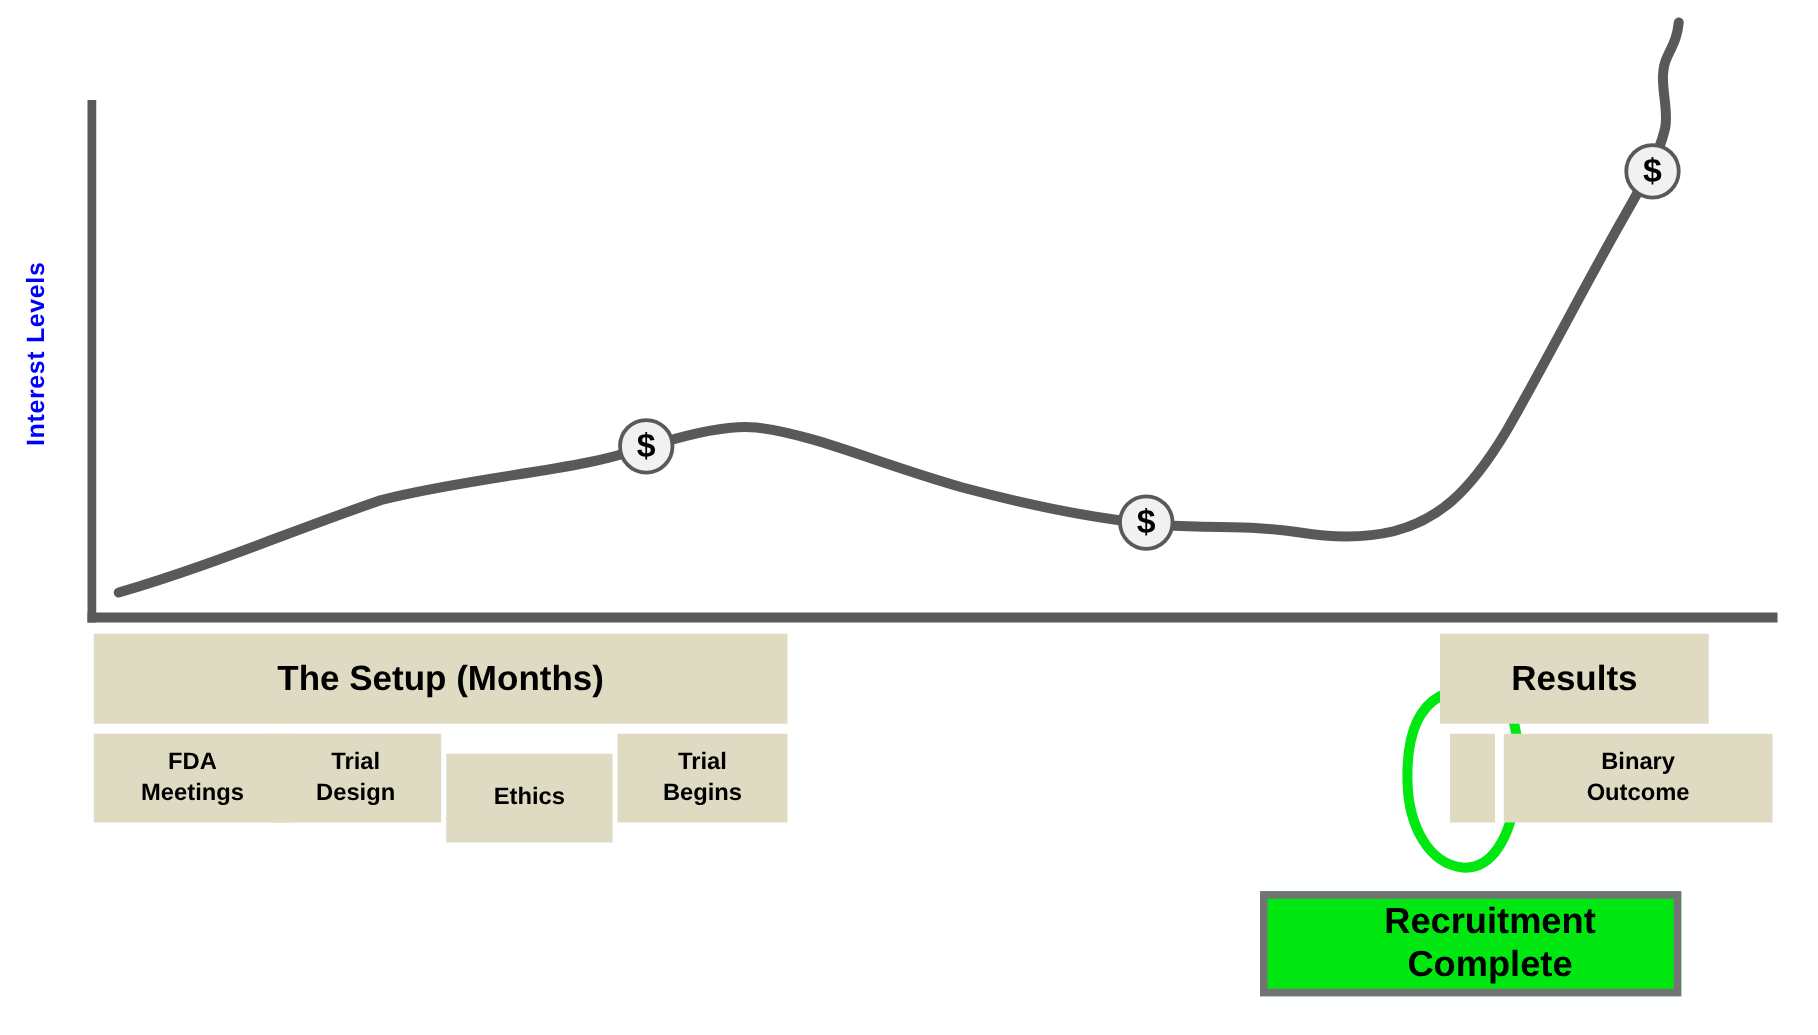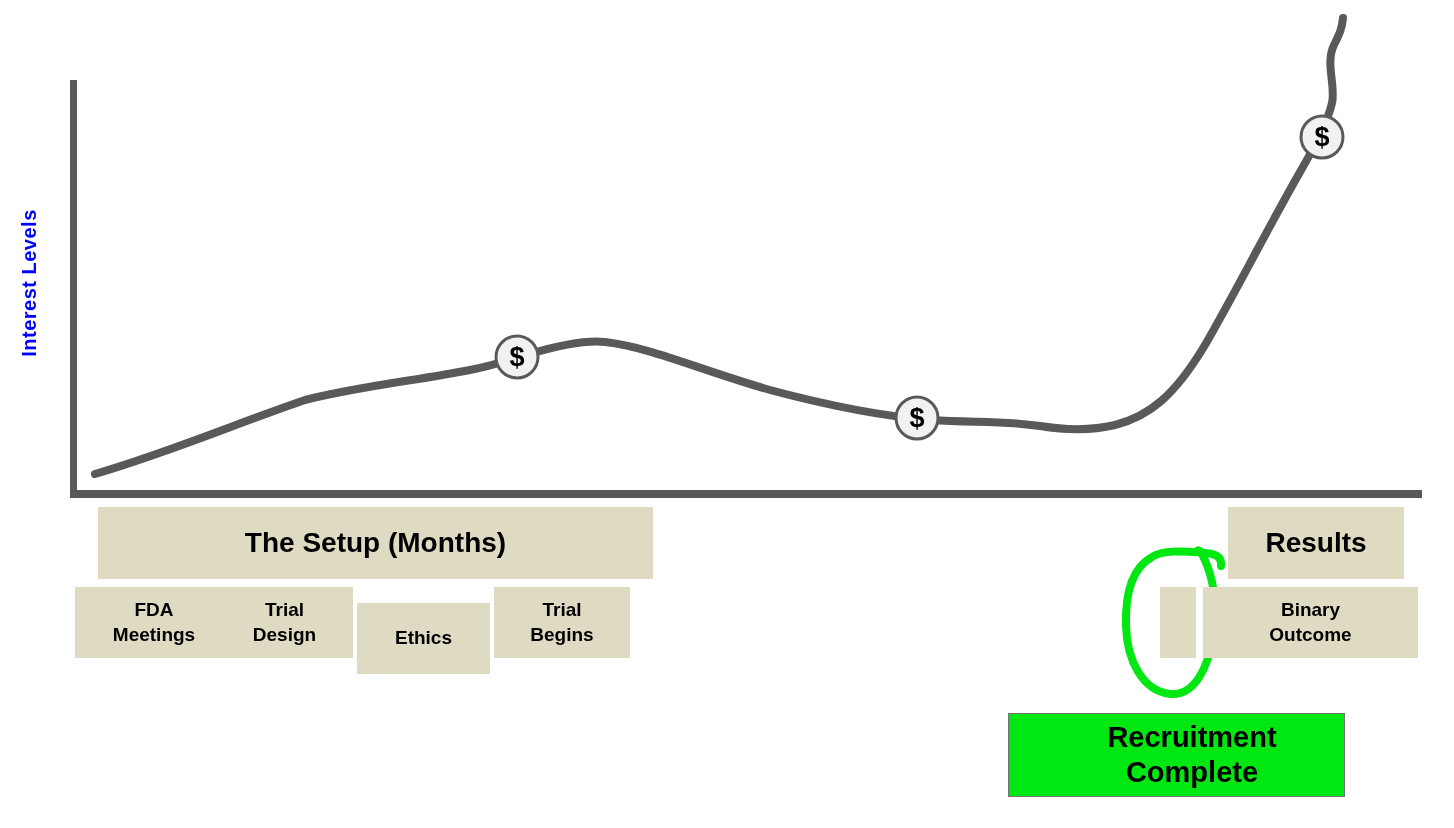--- a/index.html
+++ b/index.html
@@ -66,38 +66,38 @@
     background: #dfdac2;
     display: flex;
     align-items: center;
     justify-content: center;
     text-align: center;
     color: #000000;
     font-weight: bold;
     white-space: pre-line;
     box-sizing: border-box;
   }
-  .tl-header { top: 507px; height: 72px; font-size: 28px; margin-left: 23px; }
+  .tl-header { top: 507px; height: 72px; font-size: 28px; }
   .tl-phase  { top: 587px; height: 71px; font-size: 19px; line-height: 1.3; }
   .hdr-setup   { left: 75px;   width: 555px; }
   .hdr-trial   { left: 640px;  width: 555px; }
-  .hdr-results { left: 1205px; width: 176px; }
+  .hdr-results { left: 1152px; width: 215px; }
   .ph-fda     { left: 75px;   width: 158px; }
   .ph-design  { left: 216px;  width: 137px; }
   .ph-ethics  { left: 357px;  width: 133px; margin-top: 16px; }
   .ph-begins  { left: 494px;  width: 136px; }
   .ph-conduct { left: 640px;  width: 513px; }
   .ph-blank   { left: 1160px; width: 36px;  }
   .ph-binary  { left: 1203px; width: 215px; }
   .recruit-box {
     position: absolute;
     left: 1008px; top: 713px;
     width: 337px; height: 84px;
     background: #00e712;
-    border: 1px solid #737373;
+    border: 6px solid #737373;
     box-sizing: border-box;
     display: flex;
     align-items: center;
     justify-content: center;
     text-align: center;
     font-size: 29px;
     font-weight: bold;
     line-height: 1.2;
     color: #000000;
     white-space: pre-line;

